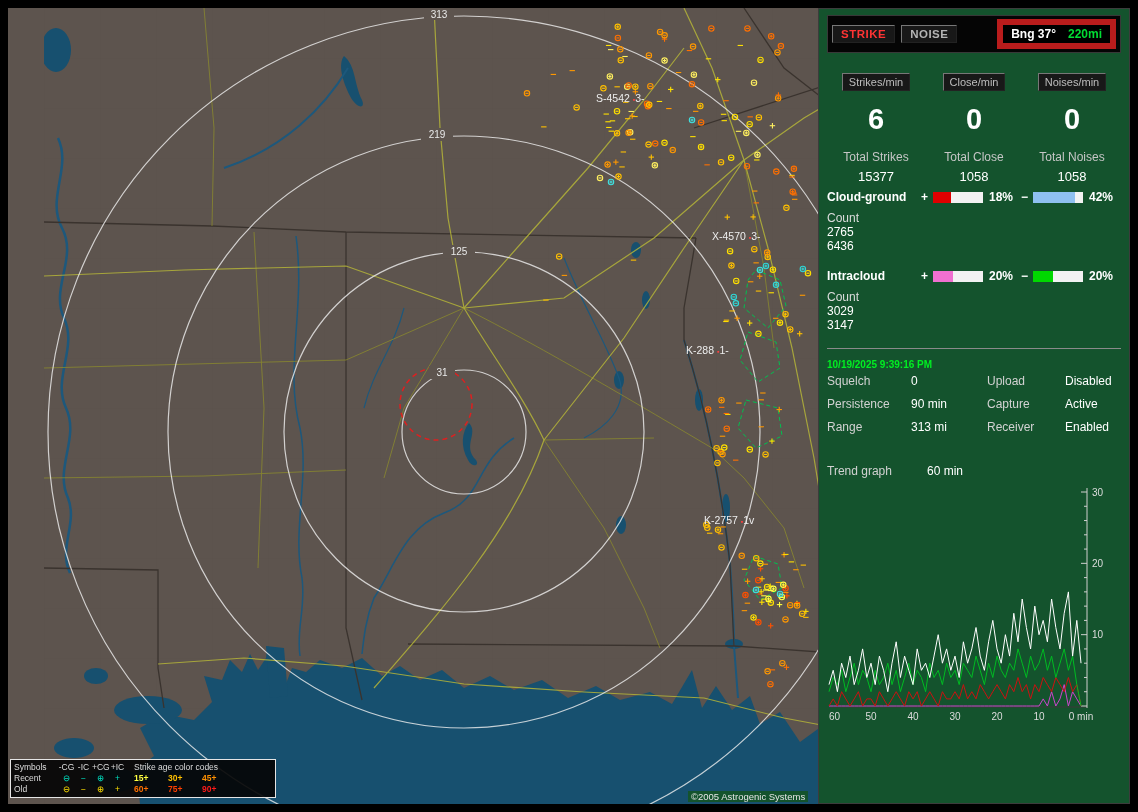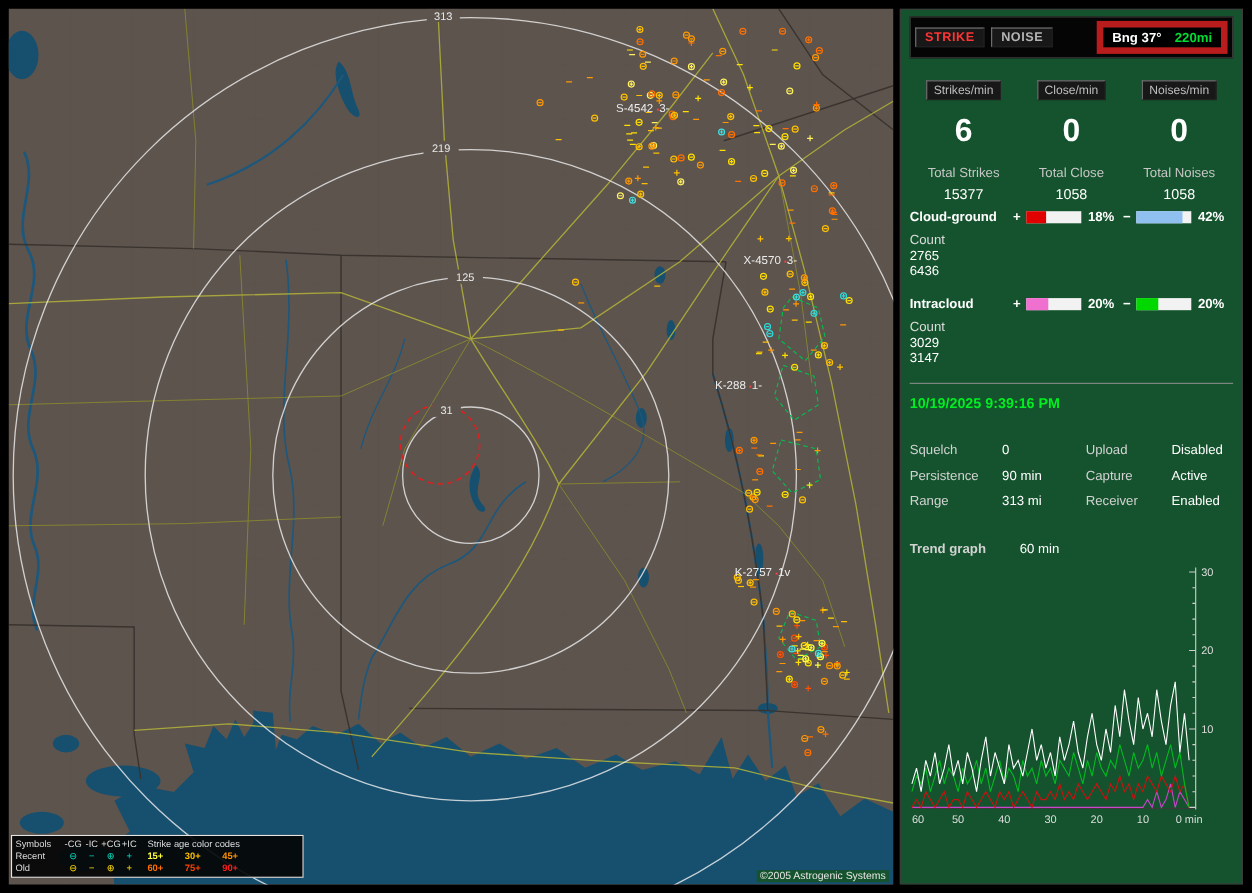--- a/index.html
+++ b/index.html
@@ -1,18 +1,18 @@
 <!DOCTYPE html>
 <html><head>
 <meta charset="utf-8">
 <style>
   html,body{margin:0;padding:0;background:#000;}
   .screen{position:relative;width:1138px;height:812px;background:#000;overflow:hidden;
           font-family:"Liberation Sans",sans-serif;-webkit-font-smoothing:antialiased;}
-  .map-area{position:absolute;left:8px;top:8px;width:804px;height:796px;background:#5d544e;}
+  .map-area{position:absolute;left:8px;top:8px;width:804px;height:796px;background:#5d544e;padding-left:36px;}
   .map-area svg{display:block;}
   
   .legend{position:absolute;left:2px;bottom:6px;width:258px;background:rgba(5,5,5,.92);
           border:1px solid #e5e5e5;color:#ddd;font-size:8.5px;padding:2px 3px;line-height:11px;}
   .lg-row{display:flex;align-items:center;height:11px;}
   .lg-c1{width:44px;}
   .lg-sym{width:17px;text-align:center;}
   .lg-age-title{margin-left:8px;}
   .lg-age{width:26px;margin-left:8px;font-weight:bold;}
   .lg-age:first-of-type{margin-left:8px;}
@@ -43,28 +43,28 @@
   .dist-label{width:94px;color:#fff;font-weight:bold;}
   .sign{width:12px;color:#fff;font-weight:bold;}
   .bar{width:50px;height:11px;background:#f2f2f2;position:relative;margin-right:6px;}
   .bar-fill{position:absolute;left:0;top:0;bottom:0;width:40%;}
   .pct{width:32px;color:#fff;font-weight:bold;}
   .count-row{display:flex;margin-bottom:16px;flex-direction:column;}
   .count-label{width:106px;color:#dcdcdc;}
   .count-v1{width:106px;color:#fff;}
   .count-v2{color:#fff;}
   .sep{border-top:1px solid #8a8a8a;margin:4px 0 10px;}
-  .datetime{color:#00ee22;font-weight:bold;font-size:13px;margin-bottom:28px;}
+  .datetime{color:#00ee22;font-weight:bold;font-size:10px;margin-bottom:4px;}
   .kv-grid{display:grid;grid-template-columns:84px 76px 78px auto;row-gap:9px;margin-bottom:30px;}
   .kv-grid .k{color:#d2d2d2;}
   .kv-grid .v{color:#fff;}
   .v-dim{color:#a8aab0;}
   .v-green{color:#00d022;}
   .trend-head{display:flex;margin-bottom:6px;}
-  .trend-head .k{color:#d2d2d2;width:100px;font-weight:bold;}
+  .trend-head .k{color:#d2d2d2;width:100px;}
   .trend-head .v{color:#fff;}
   #trend-svg{display:block;margin-top:6px;}
 </style>
 </head>
 <body>
 
 <div class="screen">
 
   <div class="map-area">
     <svg width="804" height="796" viewBox="0 0 804 796">

